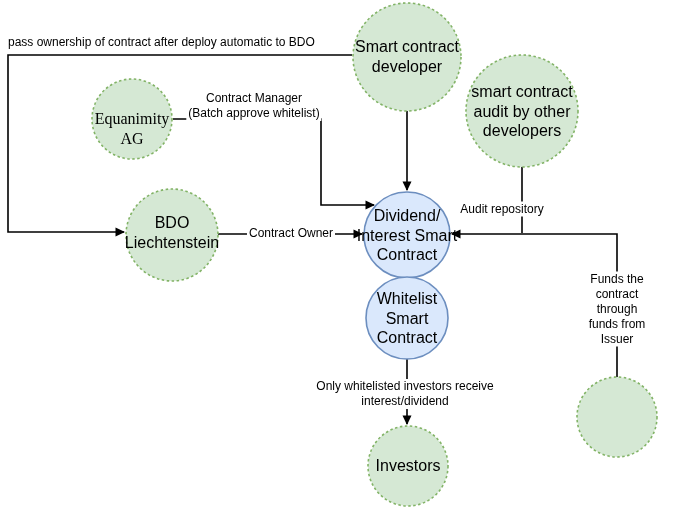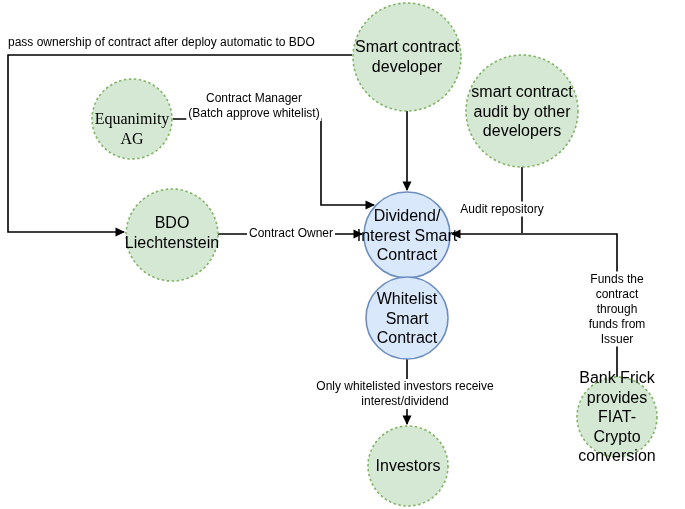--- a/index.html
+++ b/index.html
@@ -73,24 +73,20 @@
 audit by other
 developers</div>
   <div class="txt node-label" style="left:172px; top:233px;">BDO
 Liechtenstein</div>
   <div class="txt node-label" style="left:407px; top:235px;">Dividend/
 Interest Smart
 Contract</div>
   <div class="txt node-label" style="left:407px; top:318px;">Whitelist
 Smart
 Contract</div>
-  <div class="txt node-label" style="left:617px; top:417px;">Bank Frick
-provides FIAT-
-Crypto
-conversion</div>
   <div class="txt node-label" style="left:408px; top:466px;">Investors</div>
 
   <div class="txt edge-label corner" style="left:8px; top:35px;">pass ownership of contract after deploy automatic to BDO</div>
   <div class="txt edge-label" style="left:254px; top:106px;">Contract Manager
 (Batch approve whitelist)</div>
   <div class="txt edge-label" style="left:291px; top:233px;">Contract Owner</div>
   <div class="txt edge-label" style="left:502px; top:209px;">Audit repository</div>
   <div class="txt edge-label" style="left:617px; top:309px;">Funds the contract through
 funds from Issuer</div>
   <div class="txt edge-label" style="left:405px; top:394px;">Only whitelisted investors receive

